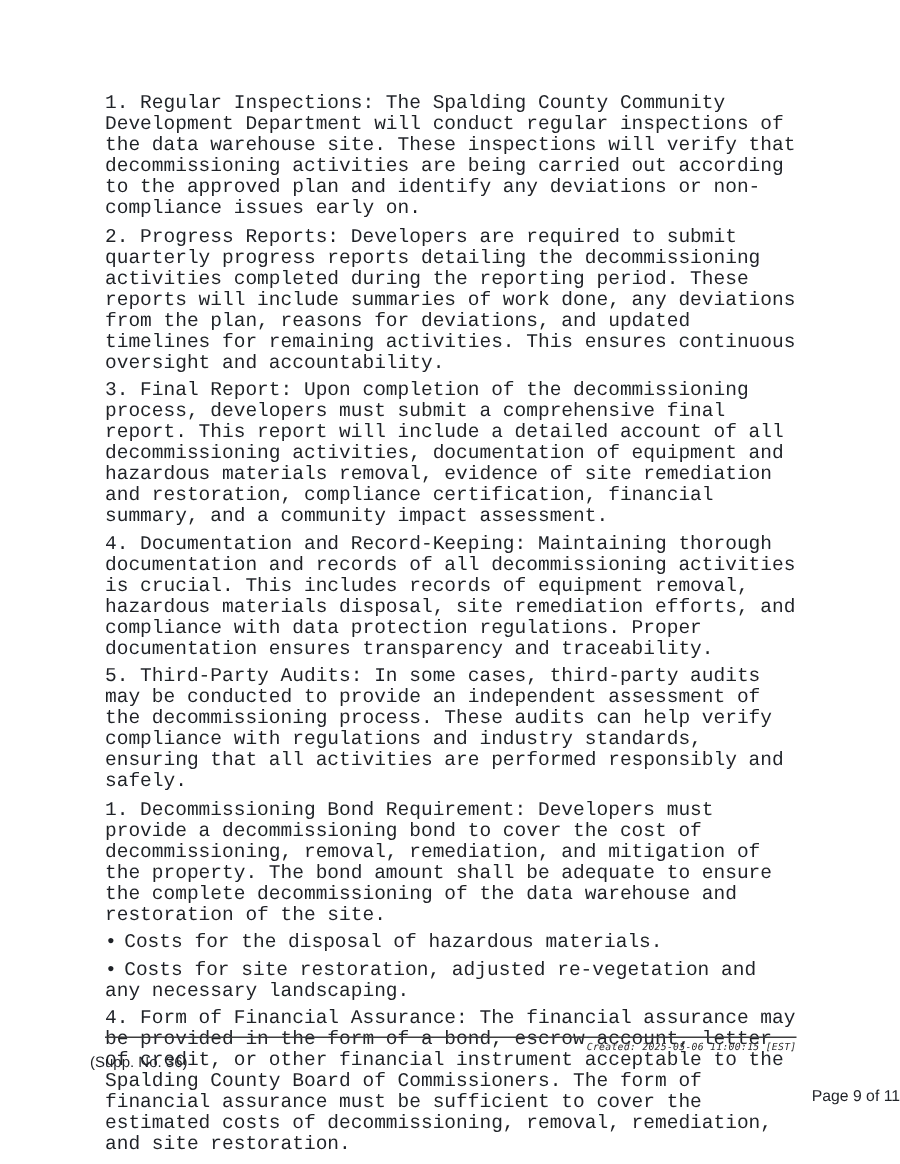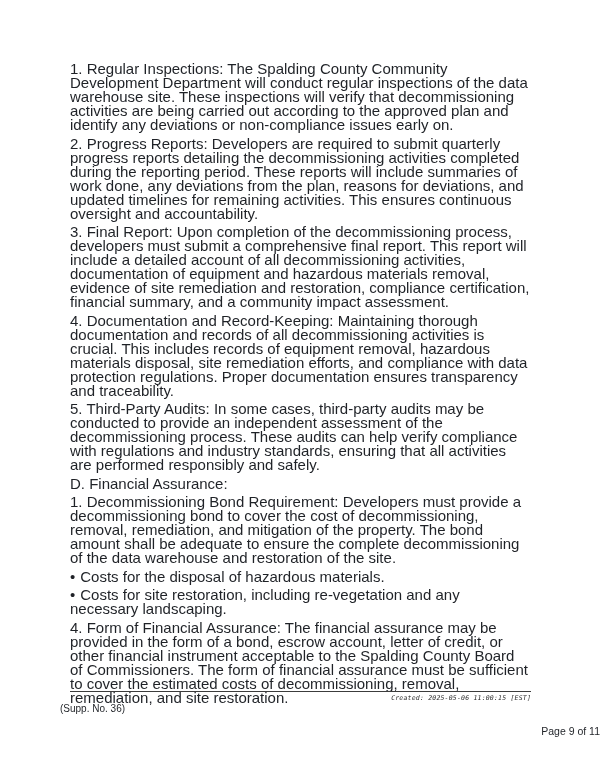--- a/index.html
+++ b/index.html
@@ -12,25 +12,26 @@
     font-family: "Liberation Sans", "DejaVu Sans", sans-serif;
     color: #1f2227;
   }
   .doc-body {
     position: absolute;
     left: 70px;
     top: 62px;
     width: 461px;
   }
   .para {
-    font-size: 15px;
+    font-size: 13px;
     line-height: 14px;
     margin: 0 0 4.5px 0;
     color: #1f2227;
     text-align: left;
+    font-family: Liberation Mono, monospace;
   }
   .bullet-para .bmark {
     display: inline-block;
     margin-right: 5px;
   }
   .footer-rule {
     position: absolute;
     left: 70px;
     top: 691px;
     width: 461px;
@@ -74,30 +75,29 @@
   <p class="para">1. Regular Inspections: The Spalding County Community Development Department will conduct regular inspections of the data warehouse site. These inspections will verify that decommissioning activities are being carried out according to the approved plan and identify any deviations or non-compliance issues early on.</p>
 
   <p class="para">2. Progress Reports: Developers are required to submit quarterly progress reports detailing the decommissioning activities completed during the reporting period. These reports will include summaries of work done, any deviations from the plan, reasons for deviations, and updated timelines for remaining activities. This ensures continuous oversight and accountability.</p>
 
   <p class="para">3. Final Report: Upon completion of the decommissioning process, developers must submit a comprehensive final report. This report will include a detailed account of all decommissioning activities, documentation of equipment and hazardous materials removal, evidence of site remediation and restoration, compliance certification, financial summary, and a community impact assessment.</p>
 
   <p class="para">4. Documentation and Record-Keeping: Maintaining thorough documentation and records of all decommissioning activities is crucial. This includes records of equipment removal, hazardous materials disposal, site remediation efforts, and compliance with data protection regulations. Proper documentation ensures transparency and traceability.</p>
 
   <p class="para">5. Third-Party Audits: In some cases, third-party audits may be conducted to provide an independent assessment of the decommissioning process. These audits can help verify compliance with regulations and industry standards, ensuring that all activities are performed responsibly and safely.</p>
 
-  <p class="para">D. Financial Assurance:</p>
 
   <p class="para">1. Decommissioning Bond Requirement: Developers must provide a decommissioning bond to cover the cost of decommissioning, removal, remediation, and mitigation of the property. The bond amount shall be adequate to ensure the complete decommissioning of the data warehouse and restoration of the site.</p>
 
 
 
   <p class="para bullet-para"><span class="bmark">•</span><span>Costs for the disposal of hazardous materials.</span></p>
 
 
-  <p class="para bullet-para"><span class="bmark">•</span><span>Costs for site restoration, including re-vegetation and any necessary landscaping.</span></p>
+  <p class="para bullet-para"><span class="bmark">•</span><span>Costs for site restoration, adjusted re-vegetation and any necessary landscaping.</span></p>
 
 
   <p class="para">4. Form of Financial Assurance: The financial assurance may be provided in the form of a bond, escrow account, letter of credit, or other financial instrument acceptable to the Spalding County Board of Commissioners. The form of financial assurance must be sufficient to cover the estimated costs of decommissioning, removal, remediation, and site restoration.</p>
 
 </div>
 
 <div class="footer-rule"></div>
 
 <div class="created-line">Created: 2025-05-06 11:00:15 [EST]</div>
 

